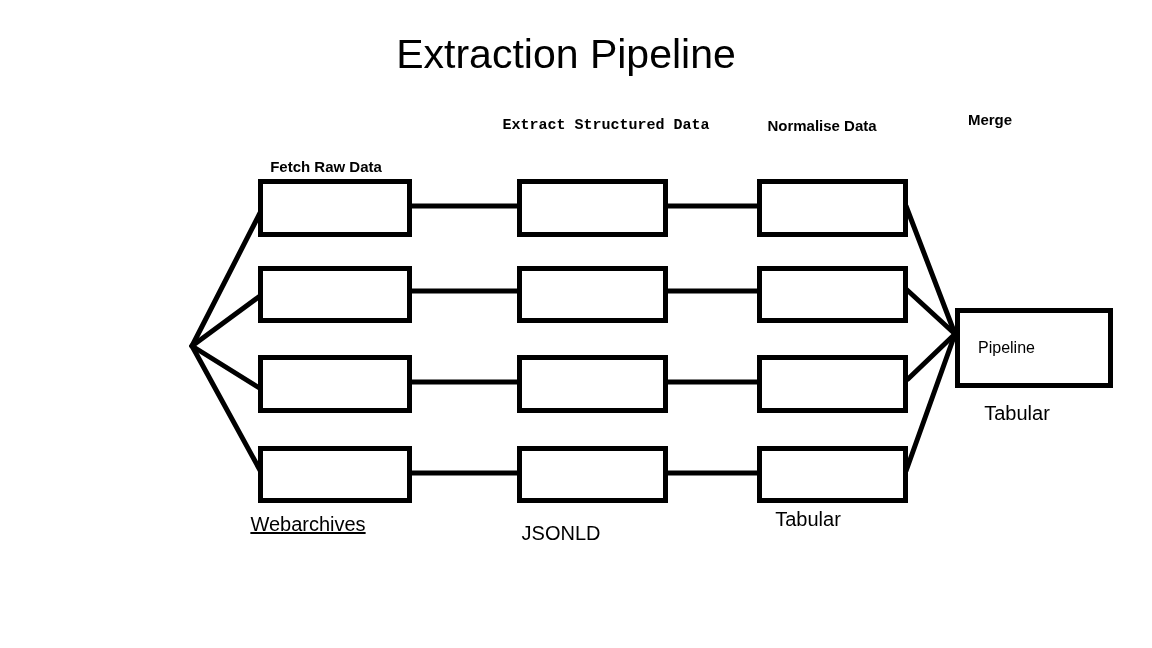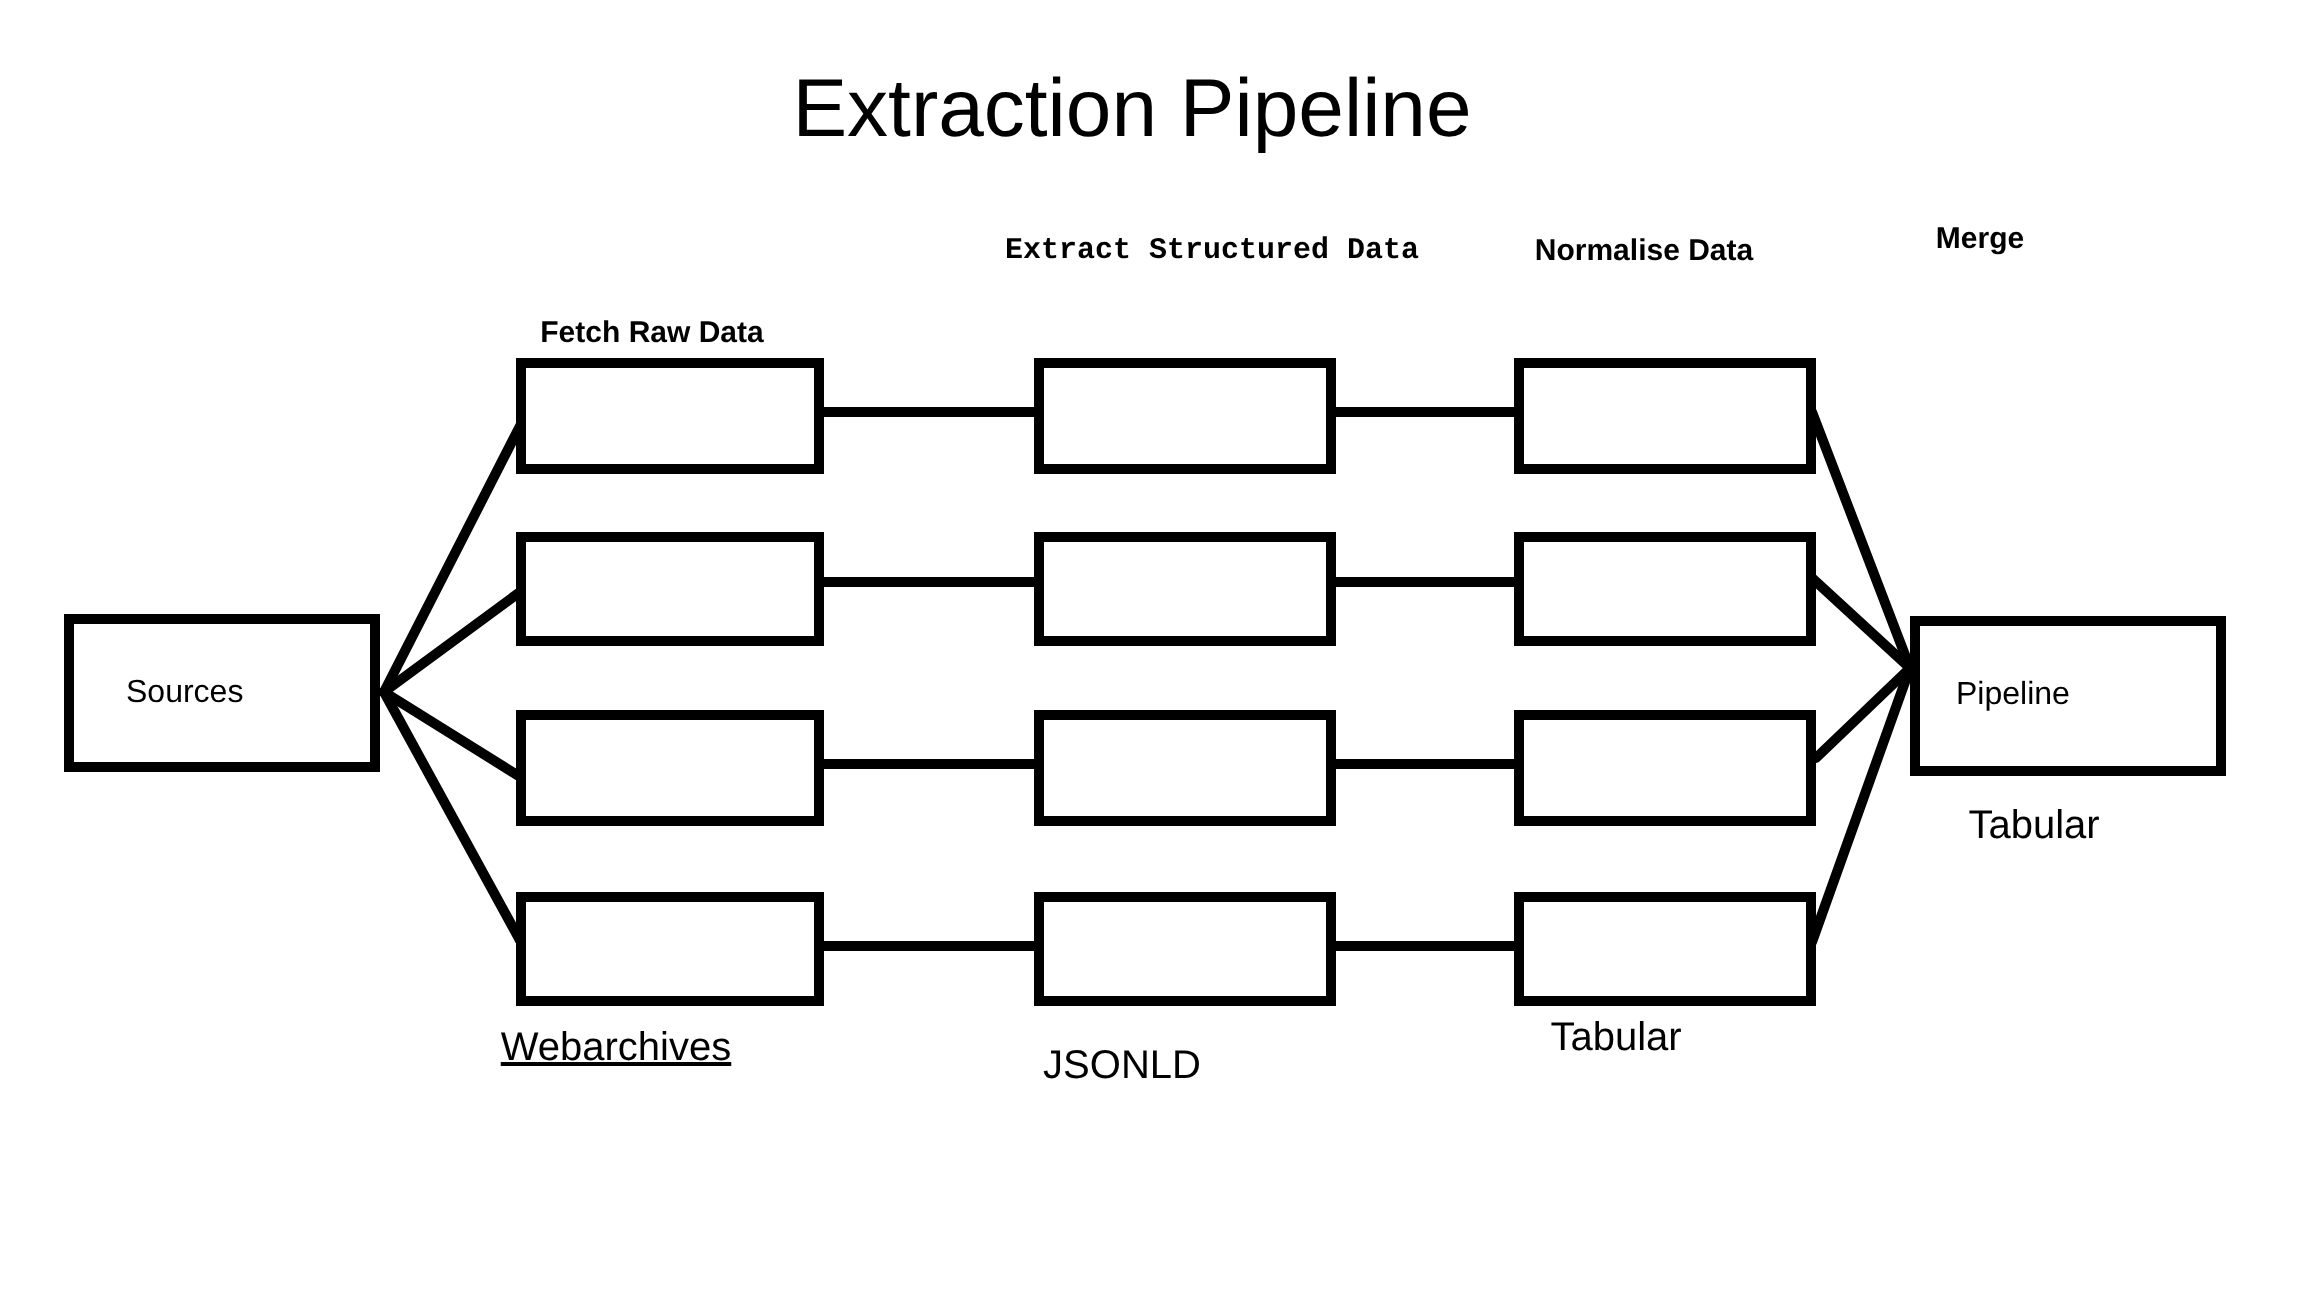--- a/index.html
+++ b/index.html
@@ -93,23 +93,20 @@
     <line x1="665" y1="291" x2="760" y2="291"></line>
     <line x1="665" y1="382" x2="760" y2="382"></line>
     <line x1="665" y1="473" x2="760" y2="473"></line>
 
     <line x1="906" y1="206" x2="955" y2="334"></line>
     <line x1="906" y1="289" x2="955" y2="334"></line>
     <line x1="908" y1="379" x2="955" y2="334"></line>
     <line x1="906" y1="471" x2="955" y2="334"></line>
   </svg>
 
-  <div class="box node-box sources-box">
-    <span>Sources</span>
-  </div>
 
   <div class="box c1 r1"></div>
   <div class="box c1 r2"></div>
   <div class="box c1 r3"></div>
   <div class="box c1 r4"></div>
 
   <div class="box c2 r1"></div>
   <div class="box c2 r2"></div>
   <div class="box c2 r3"></div>
   <div class="box c2 r4"></div>

